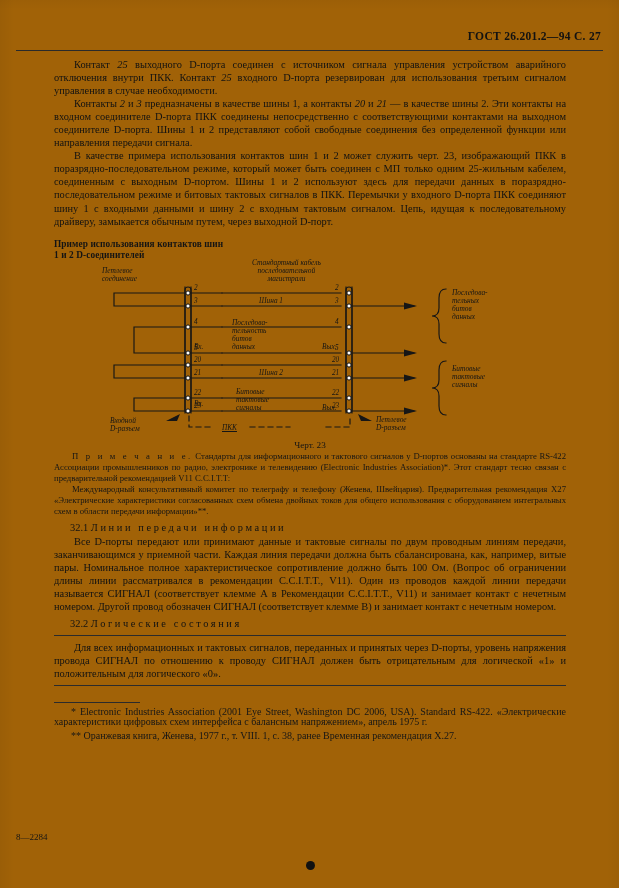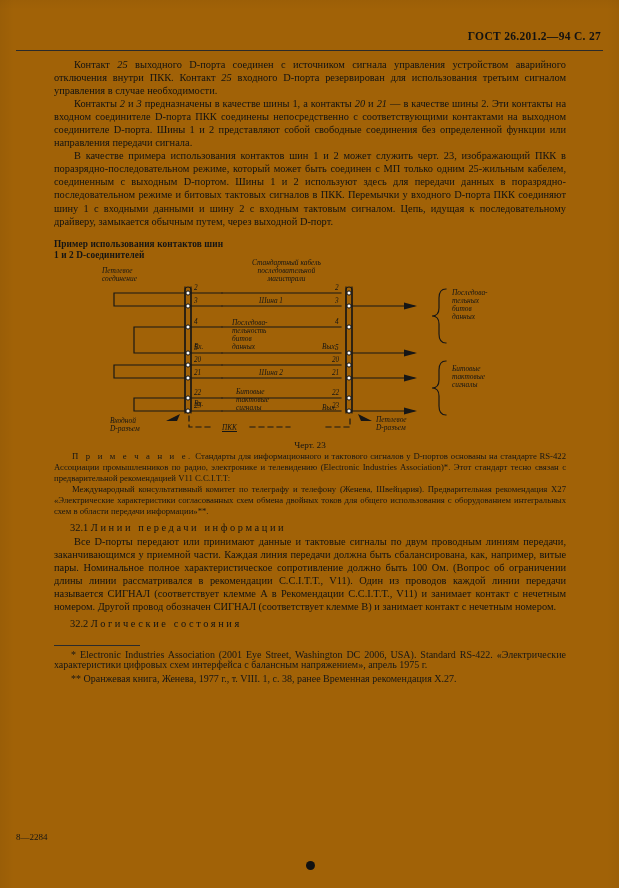--- a/index.html
+++ b/index.html
@@ -344,20 +344,23 @@
       <span>32.1</span>
       <span class="sp">Линии передачи информации</span>
     </h3>
     <p class="t">Все D-порты передают или принимают данные и тактовые сигналы по двум проводным линиям передачи, заканчивающимся у приемной части. Каждая линия передачи должна быть сбалансирована, как, например, витые пары. Номинальное полное характеристическое сопротивление должно быть 100 Ом. (Вопрос об ограничении длины линии рассматривался в рекомендации C.C.I.T.T., V11). Один из проводов каждой линии передачи называется СИГНАЛ (соответствует клемме А в Рекомендации C.C.I.T.T., V11) и занимает контакт с нечетным номером. Другой провод обозначен СИГНАЛ (соответствует клемме В) и занимает контакт с нечетным номером.</p>
 
     <h3 class="sub">
       <span>32.2</span>
       <span class="sp">Логические состояния</span>
     </h3>
 
+    <div class="boxed">
+      <p class="t">Для всех информационных и тактовых сигналов, переданных и принятых через D-порты, уровень напряжения провода СИГНАЛ по отношению к проводу СИГНАЛ должен быть отрицательным для логической «1» и положительным для логического «0».</p>
+    </div>
 
     <div class="fnrule"></div>
     <p class="fn">* Electronic Industries Association (2001 Eye Street, Washington DC 2006, USA). Standard RS-422. «Электрические характеристики цифровых схем интерфейса с балансным напряжением», апрель 1975 г.</p>
     <p class="fn">** Оранжевая книга, Женева, 1977 г., т. VIII. 1, с. 38, ранее Временная рекомендация X.27.</p>
   </div>
 
   <div class="sig">8—2284</div>
   <div class="dot"></div>
 </div>
 

